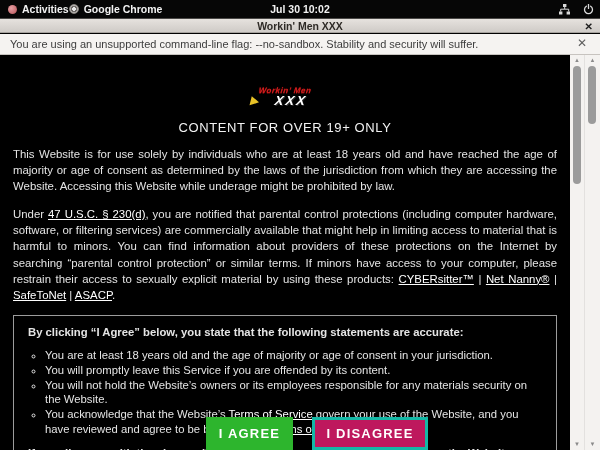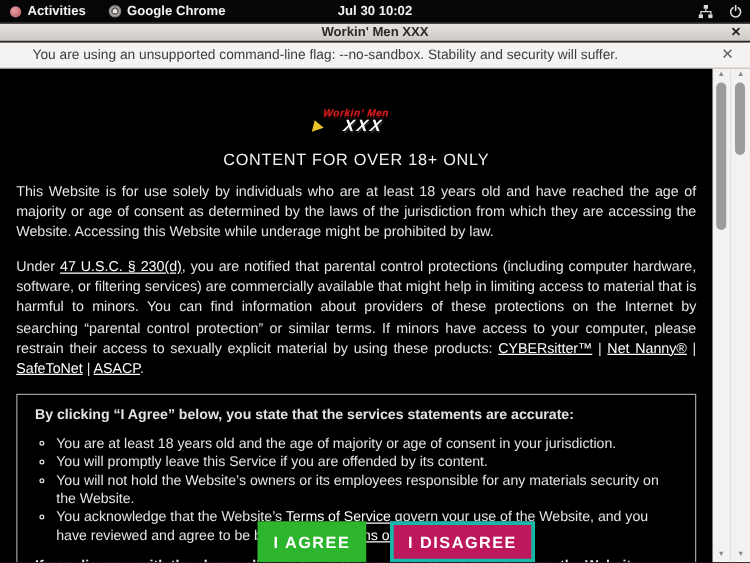--- a/index.html
+++ b/index.html
@@ -7,21 +7,21 @@
   #screen{
     position:relative;width:600px;height:450px;overflow:hidden;
     font-family:"Liberation Sans",sans-serif;background:#000;
   }
 
   
   .topbar{
     position:absolute;top:0;left:0;width:600px;height:18px;background:#060606;
     display:flex;align-items:center;color:#f2f2f2;font-size:10.5px;font-weight:700;
   }
-  .topbar-left{display:flex;align-items:center;gap:18px;padding-left:8px;}
+  .topbar-left{display:flex;align-items:center;padding-left:8px;}
   .tb-item{display:flex;align-items:center;gap:5px;cursor:default;}
   .act-dot{width:9px;height:9px;border-radius:50%;background:radial-gradient(circle at 35% 35%,#e8a0a4,#b85458);}
   .chrome-ico{width:10px;height:10px;border-radius:50%;
     background:radial-gradient(circle at 50% 50%,#e6e6e6 0 28%,#6f6b68 29% 55%,#b5b1ae 56% 100%);
     border:1px solid #8a8682;}
   .topbar-center{position:absolute;left:0;right:0;text-align:center;pointer-events:none;}
   .topbar-center span{pointer-events:auto;}
   .topbar-right{position:absolute;right:6px;top:0;height:18px;display:flex;align-items:center;gap:12px;}
   .sysicon svg{display:block;}
 
@@ -36,21 +36,21 @@
   .titlebar-close{
     position:absolute;right:7px;top:1px;font-size:10px;font-weight:700;color:#1c1c1c;cursor:default;line-height:13px;
   }
 
   
   .infobar{
     position:absolute;top:34px;left:0;width:600px;height:21px;
     background:#f5f3f1;border-bottom:1px solid #c7c3bf;
     display:flex;align-items:center;color:#3d3d3d;font-size:11px;
   }
-  .infobar-msg{padding-left:26px;}
+  .infobar-msg{padding-left:10px;}
   .infobar-close{position:absolute;right:13px;top:2px;color:#5f5f5f;font-size:12px;cursor:default;}
 
   
   .content{
     position:absolute;top:55px;left:0;width:570px;height:395px;background:#000;
     color:#e9e9e9;padding:0 13px;overflow:hidden;
   }
   .logo{position:relative;width:86px;margin:31px auto 0;height:25px;}
   .logo-name{
     font-style:italic;font-weight:700;font-size:8px;letter-spacing:.5px;white-space:nowrap;
@@ -158,28 +158,28 @@
   </div>
 
   <div class="content">
 
     <div class="logo">
       <span class="logo-hat"></span>
       <div class="logo-name">Workin’ Men</div>
       <div class="logo-xxx">XXX</div>
     </div>
 
-    <div class="page-heading">CONTENT FOR OVER 18+ ONLY</div>
+    <div class="page-heading">CONTENT FOR OVER 19+ ONLY</div>
 
     <p class="para"><span>This Website is for use solely by individuals who are at least 18 years old and have reached the age of majority or age of consent as determined by the laws of the jurisdiction from which they are accessing the Website. Accessing this Website while underage might be prohibited by law.</span></p>
 
     <p class="para"><span>Under </span><a>47 U.S.C. § 230(d)</a><span>, you are notified that parental control protections (including computer hardware, software, or filtering services) are commercially available that might help in limiting access to material that is harmful to minors. You can find information about providers of these protections on the Internet by searching “parental control protection” or similar terms. If minors have access to your computer, please restrain their access to sexually explicit material by using these products: </span><a>CYBERsitter™</a><span> | </span><a>Net Nanny®</a><span> | </span><a>SafeToNet</a><span> | </span><a>ASACP</a><span>.</span></p>
 
     <div class="agree-box">
-      <div class="agree-intro">By clicking “I Agree” below, you state that the services statements are accurate:</div>
+      <div class="agree-intro">By clicking “I Agree” below, you state that the following statements are accurate:</div>
       <ul>
         <li>You are at least 18 years old and the age of majority or age of consent in your jurisdiction.</li>
         <li>You will promptly leave this Service if you are offended by its content.</li>
         <li>You will not hold the Website’s owners or its employees responsible for any materials security on the Website.</li>
         <li><span>You acknowledge that the Website’s </span><a>Terms of Service</a><span> govern your use of the Website, and you have reviewed and agree to be bound by the </span><a>Terms of Service</a><span>.</span></li>
       </ul>
       <div class="disagree-note">If you disagree with the above, click on the “I Disagree” button below to leave the Website.</div>
 
     </div>
 

